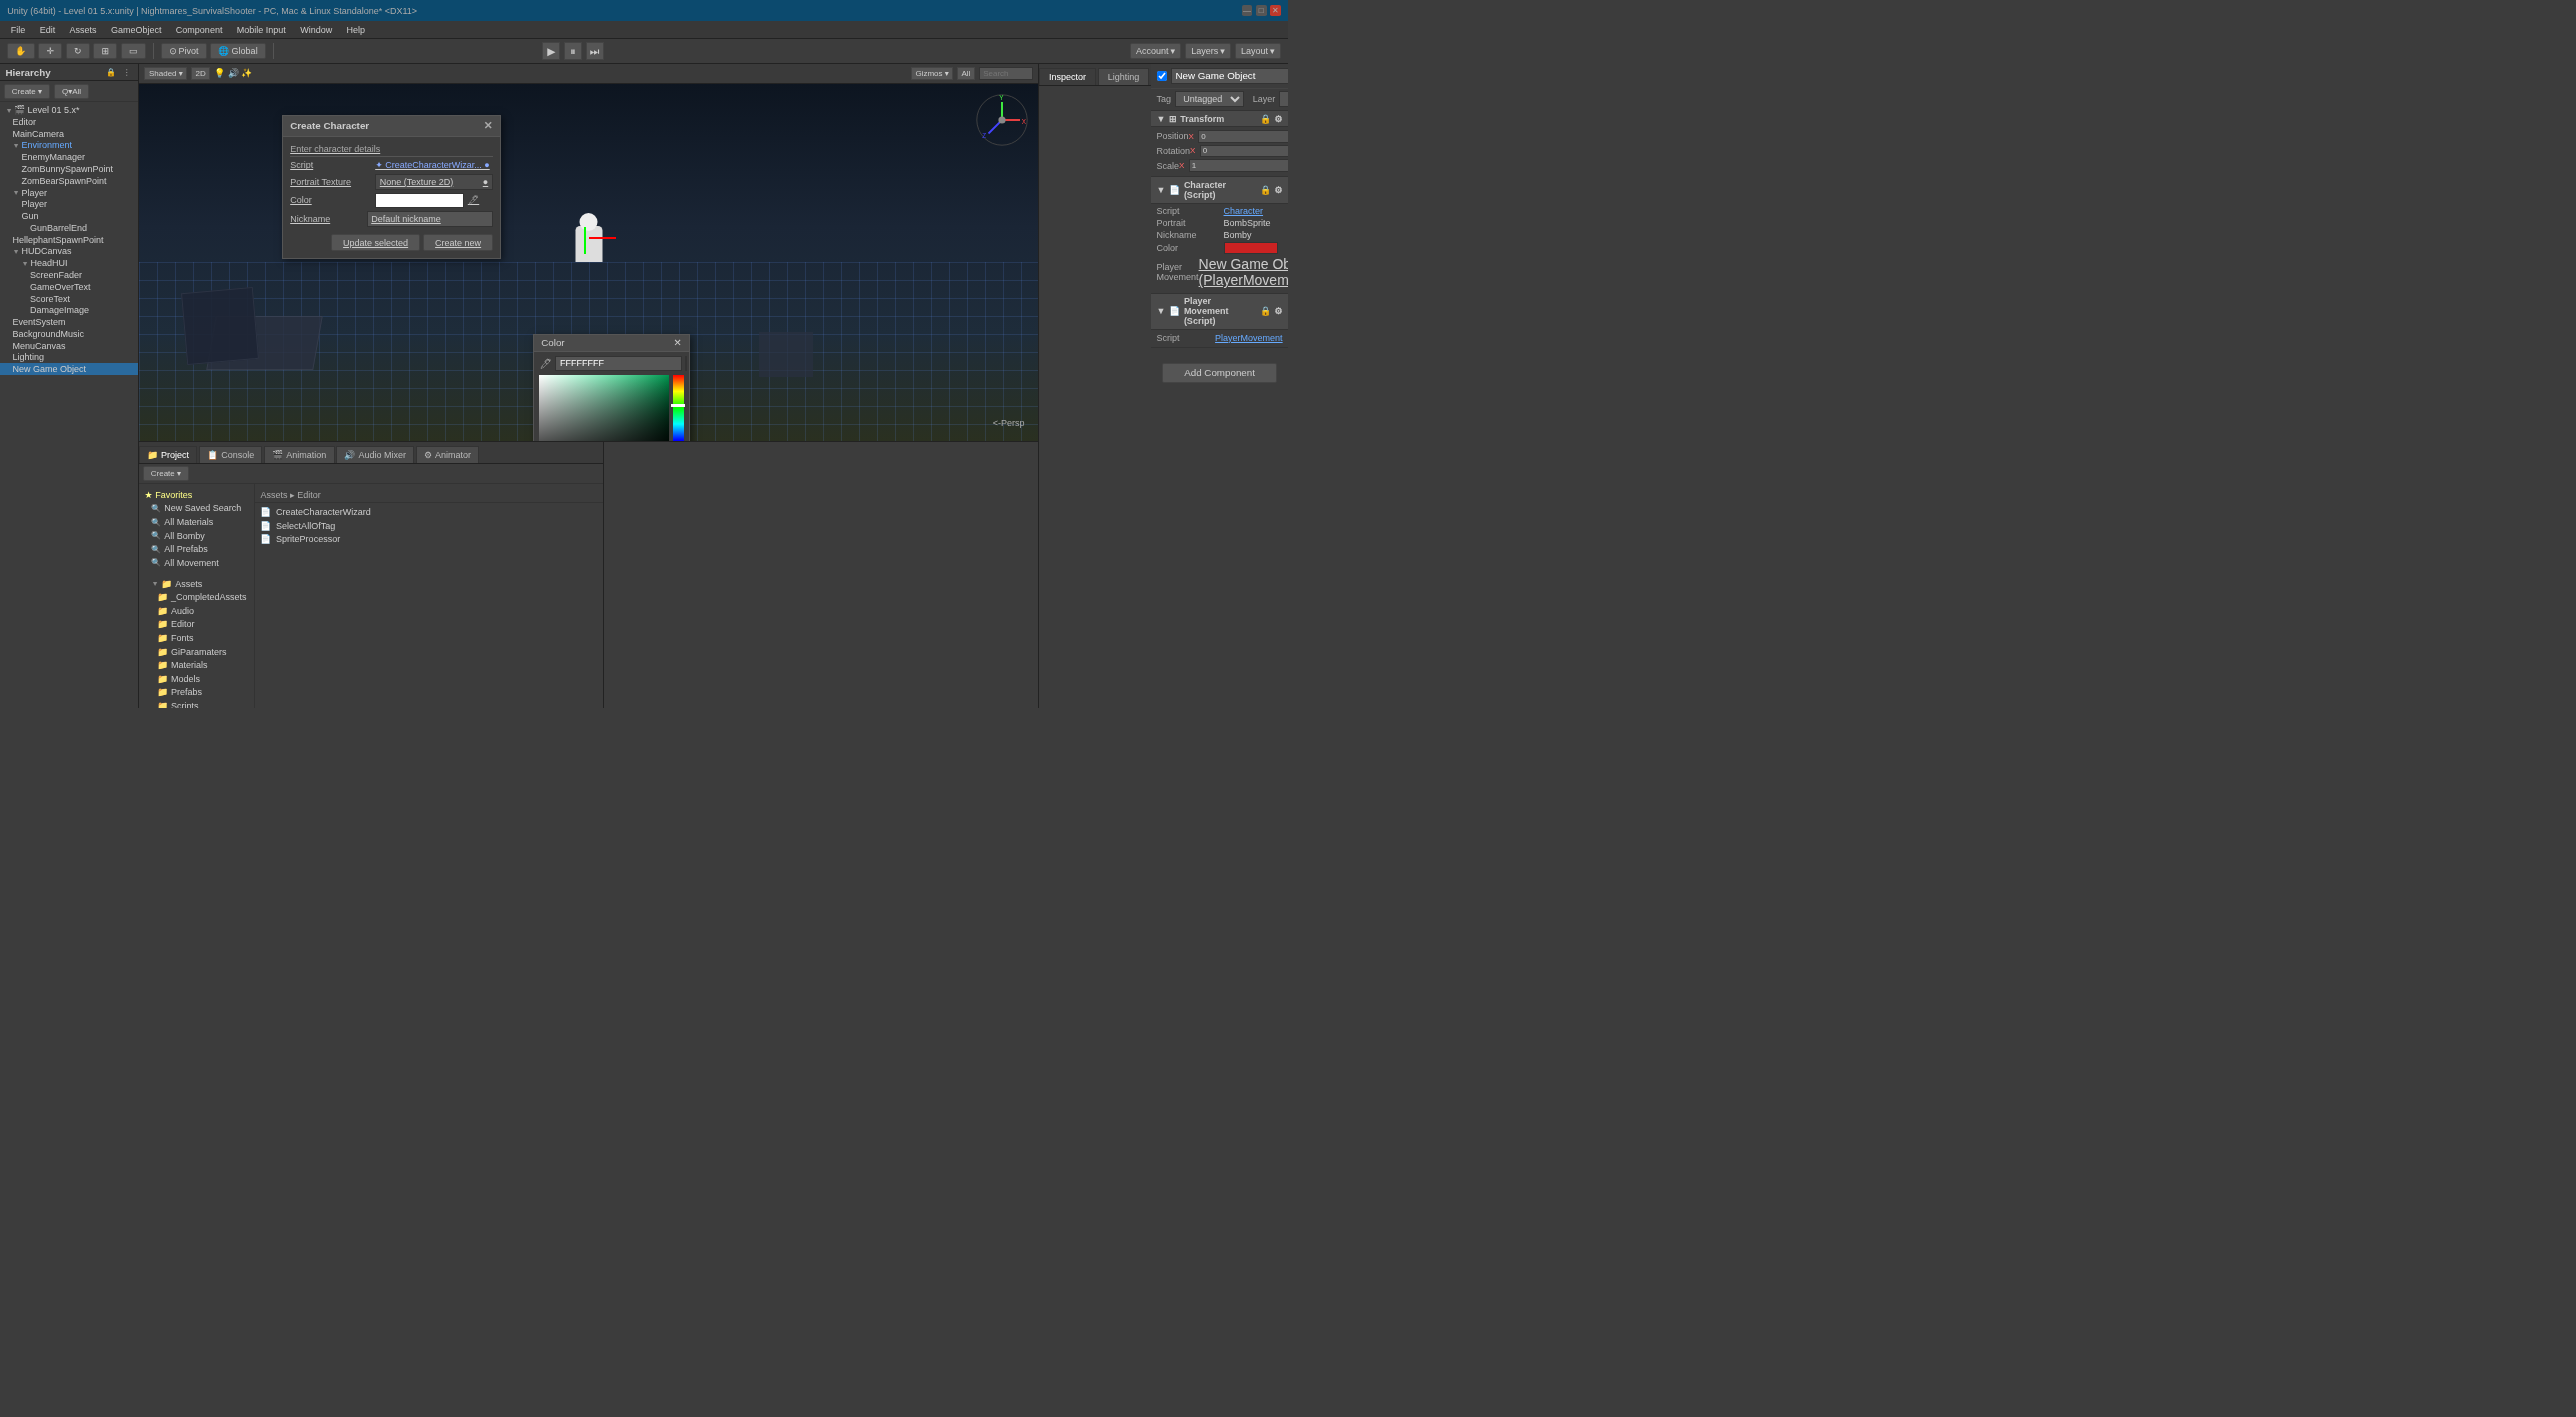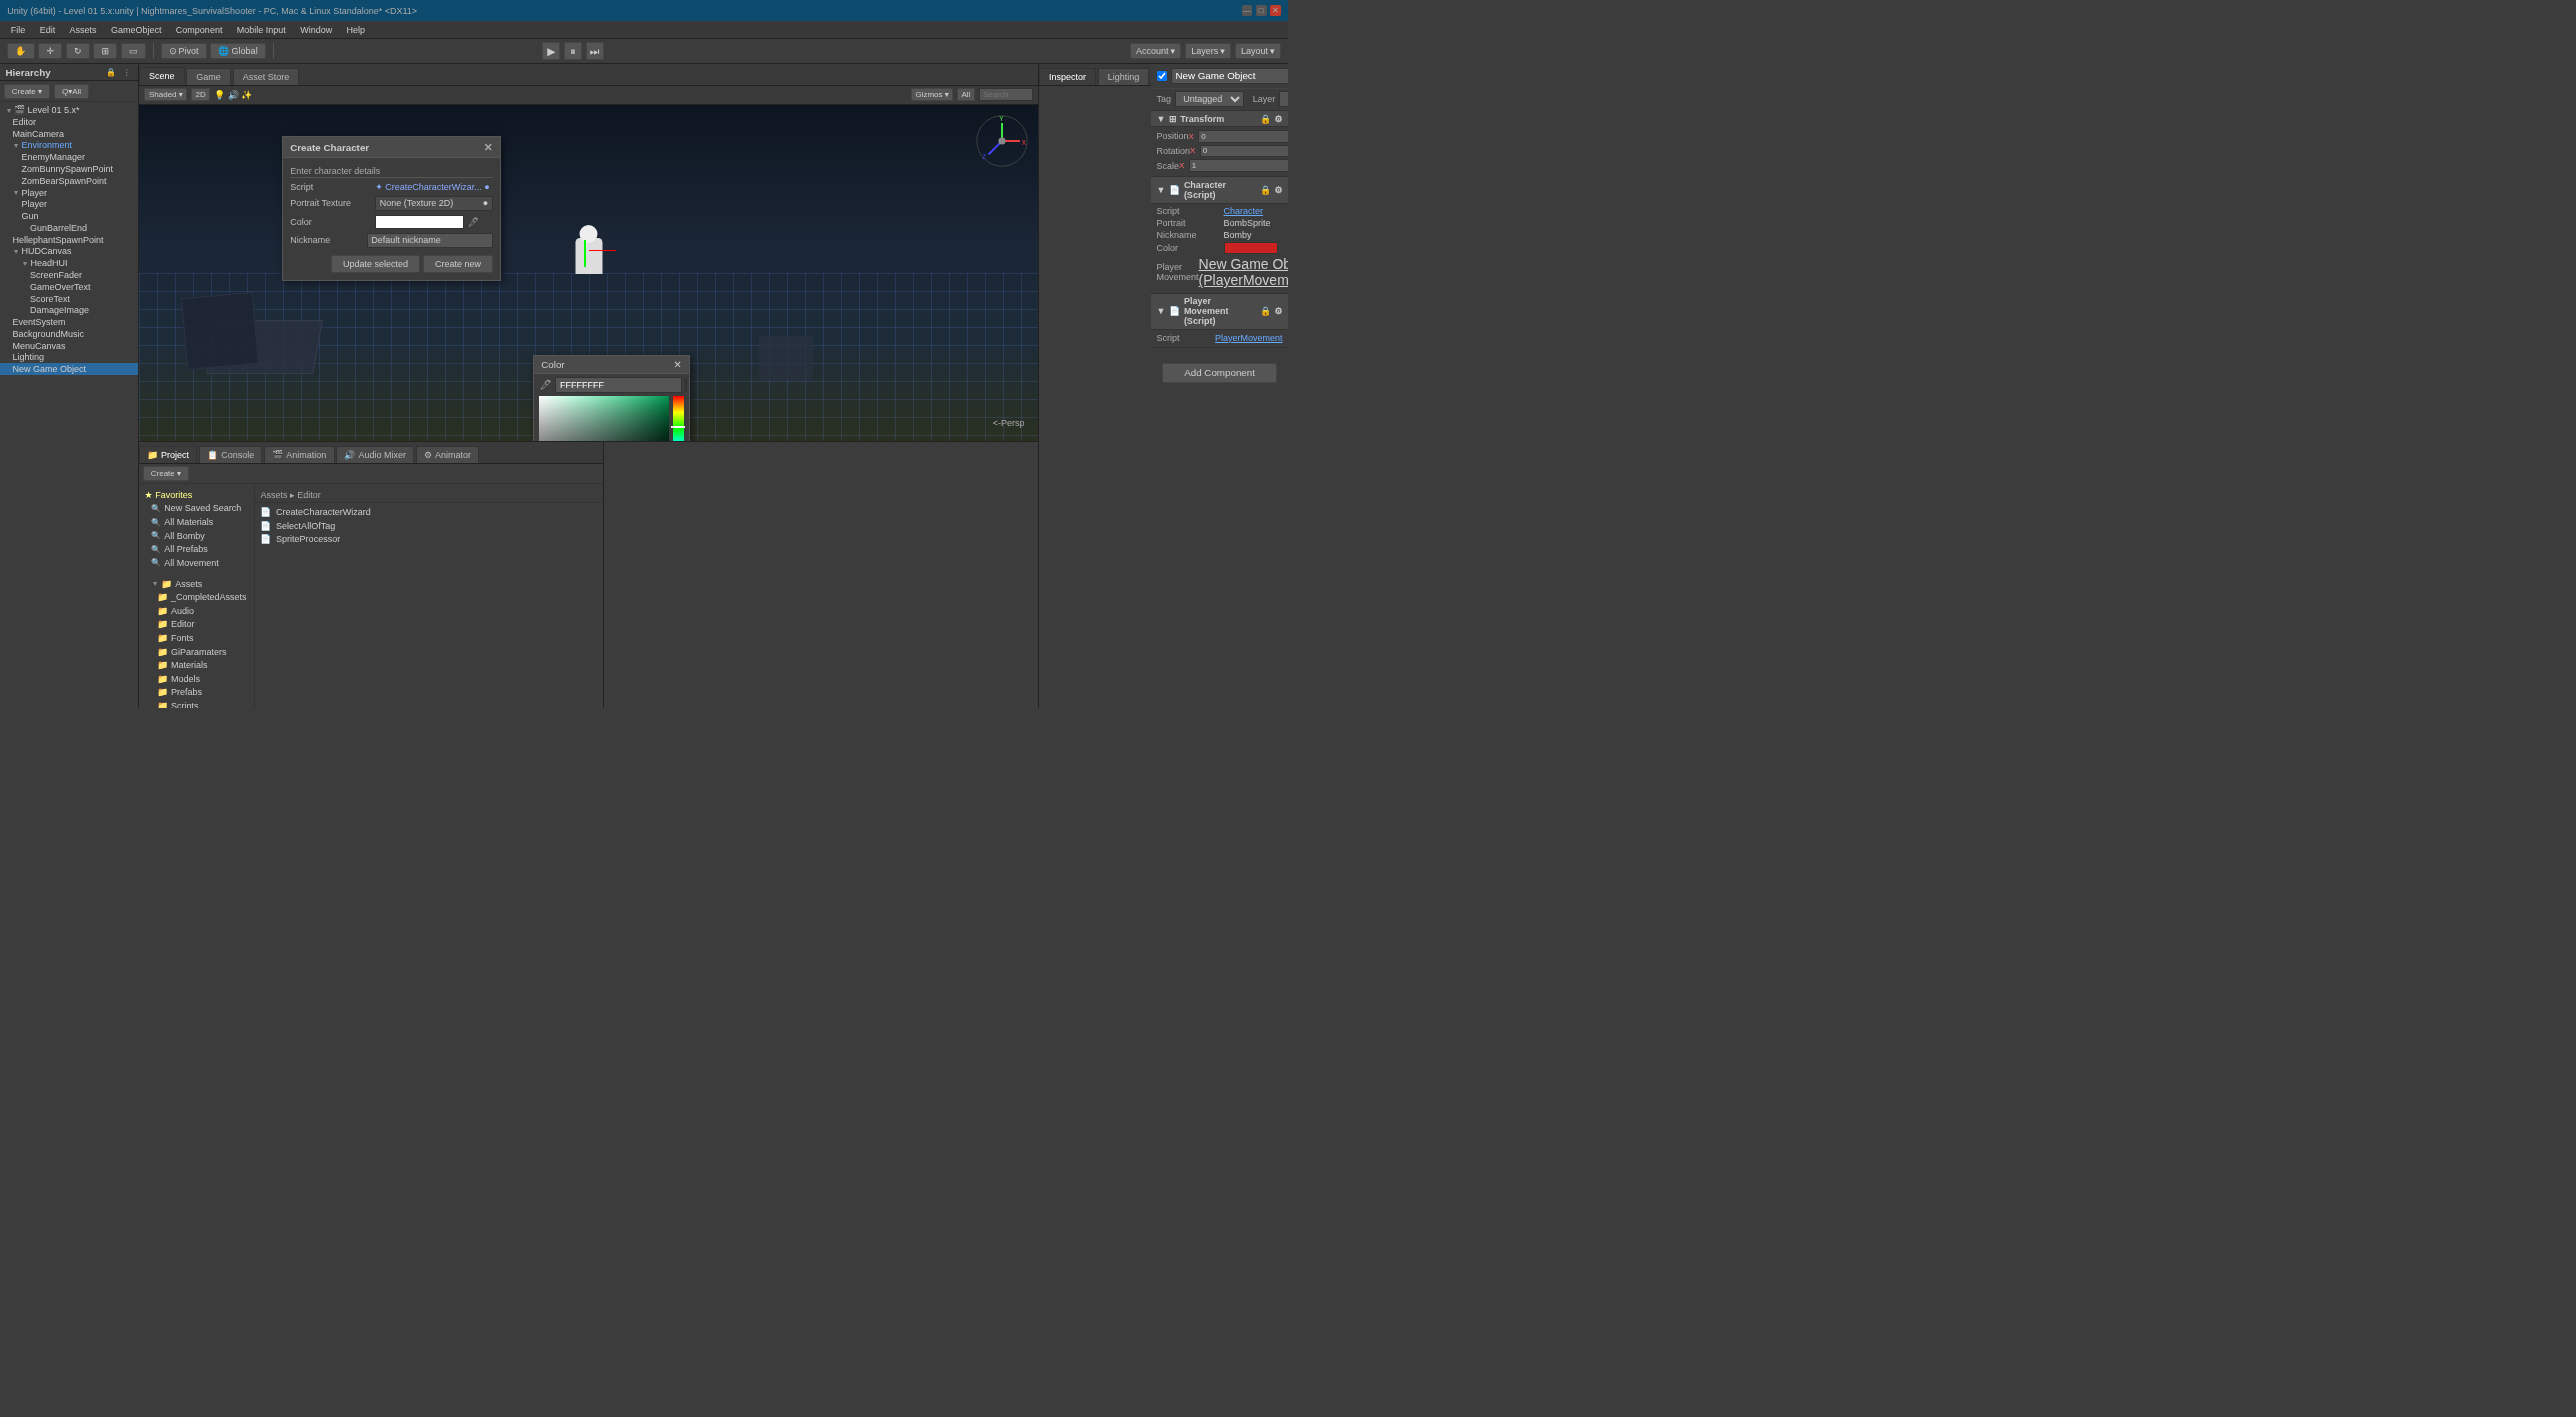--- a/index.html
+++ b/index.html
@@ -210,21 +210,21 @@
       background: #4a4a4a;
       padding: 3.6px 7.2px;
       display: flex;
       justify-content: space-between;
       align-items: center;
       font-size: 9.8px;
       font-weight: bold;
       border-bottom: 0.9px solid #555;
     }
     .modal-close { cursor: pointer; color: #aaa; font-size: 10.7px; }
-    .modal-body { padding: 7.2px; }
+    .modal-body { padding: 7.2px; text-decoration: underline; }
     .modal-section-label {
       color: #aaa;
       font-size: 9px;
       margin-bottom: 3.6px;
       border-bottom: 0.9px solid #555;
       padding-bottom: 1.8px;
     }
     .modal-row {
       display: flex;
       align-items: center;
@@ -742,25 +742,20 @@
         <span>Lighting</span>
       </div>
       <div class="h-item h-indent-1 highlighted">
         <span>New Game Object</span>
       </div>
     </div>
   </div>
 
   <div id="center-area">
 
-    <div class="tab-bar">
-      <div class="tab active">Scene</div>
-      <div class="tab">Game</div>
-      <div class="tab">Asset Store</div>
-    </div>
 
     <div id="scene-view">
 
       <div class="scene-toolbar">
         <div class="small-dropdown">Shaded ▾</div>
         <div class="small-dropdown">2D</div>
         <div style="display:flex;gap:2.7px;align-items:center;">
           <span style="cursor:pointer;color:#aaa;">💡</span>
           <span style="cursor:pointer;color:#aaa;">🔊</span>
           <span style="cursor:pointer;color:#aaa;">✨</span>

